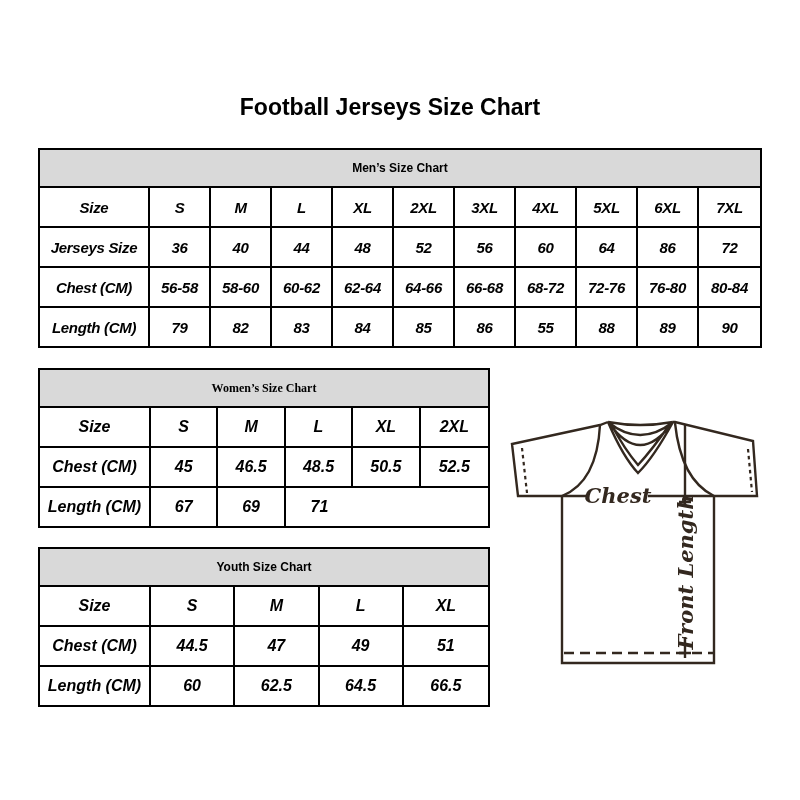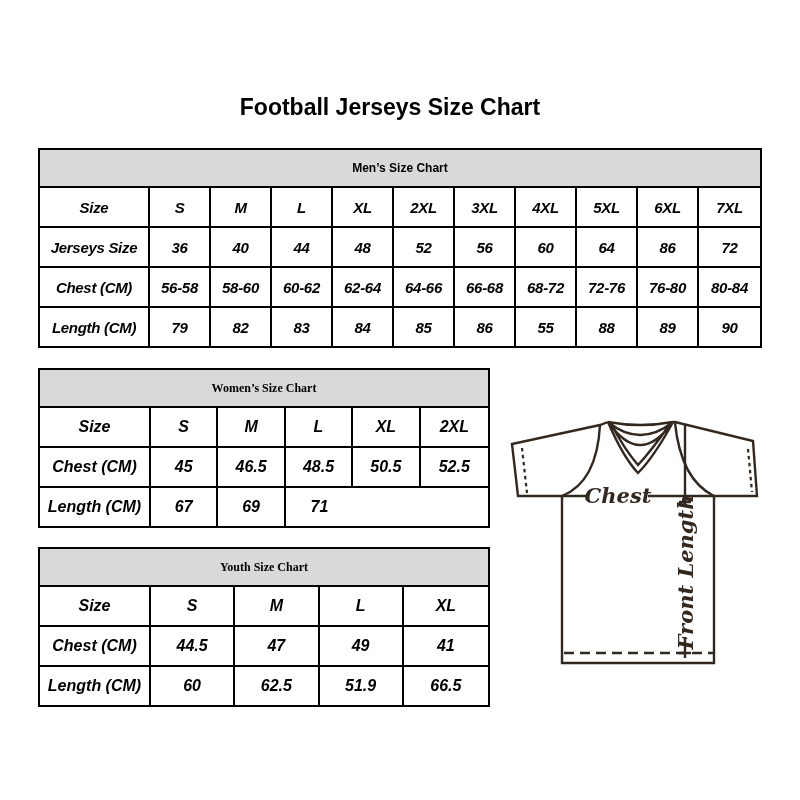--- a/index.html
+++ b/index.html
@@ -150,40 +150,40 @@
         <div class="cell">52.5</div>
       </div>
       <div class="tbl-row">
         <div class="cell">Length (CM)</div>
         <div class="cell">67</div>
         <div class="cell">69</div>
         <div class="cell">71</div>
       </div>
     </div>
   <div class="tbl youth">
-      <div class="tbl-title" style="background: rgb(217, 217, 217); font-family: Liberation Serif, serif;">Youth Size Chart</div>
+      <div class="tbl-title" style="background: rgb(217, 217, 217);">Youth Size Chart</div>
       <div class="tbl-row">
         <div class="cell">Size</div>
         <div class="cell">S</div>
         <div class="cell">M</div>
         <div class="cell">L</div>
         <div class="cell">XL</div>
       </div>
       <div class="tbl-row">
         <div class="cell">Chest (CM)</div>
         <div class="cell">44.5</div>
         <div class="cell">47</div>
         <div class="cell">49</div>
-        <div class="cell">41</div>
+        <div class="cell">51</div>
       </div>
       <div class="tbl-row">
         <div class="cell">Length (CM)</div>
         <div class="cell">60</div>
         <div class="cell">62.5</div>
-        <div class="cell">51.9</div>
+        <div class="cell">64.5</div>
         <div class="cell">66.5</div>
       </div>
     </div>
 
   <svg class="jersey" viewBox="0 0 262 256">
     <g fill="none" stroke="#33281f" stroke-width="2.4">
 
       <path d="M103,12 L95,15 L7,34 L13,86 L57,86"></path>
       <path d="M95,15 Q92,72 57,86"></path>
       <path stroke-width="2.2" stroke-dasharray="3.5,3.5" d="M17,38 L22,83"></path>

